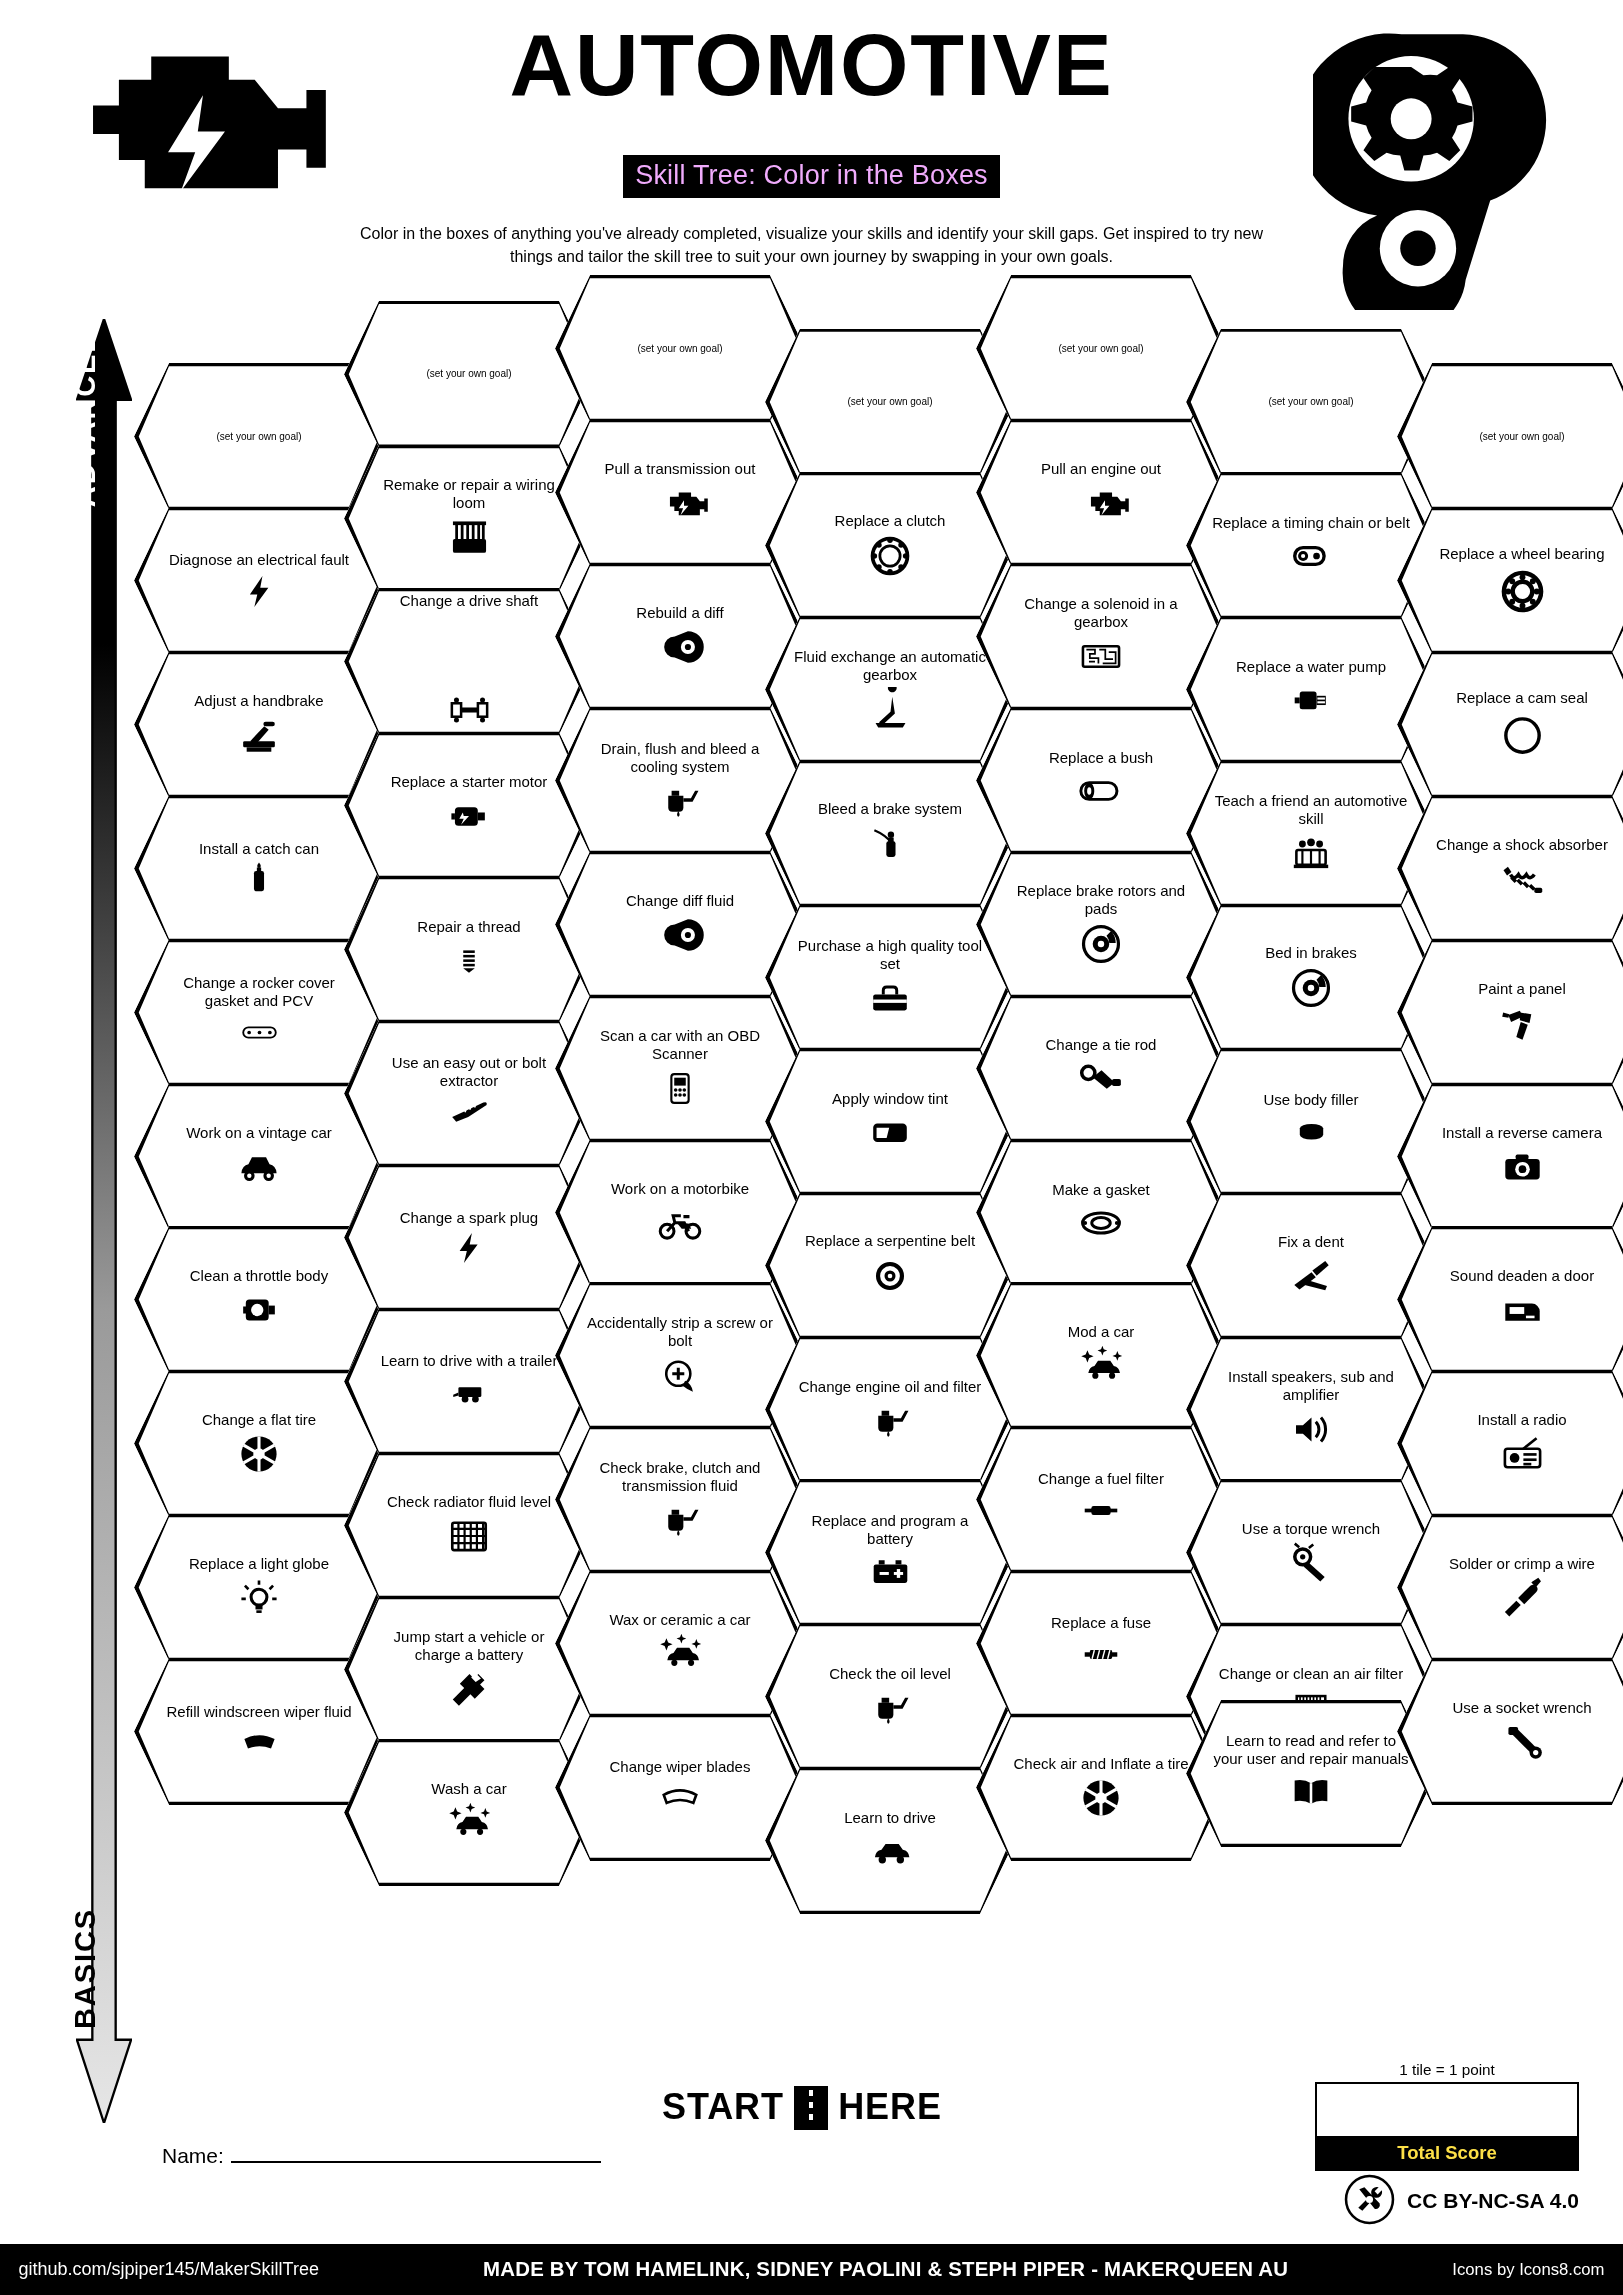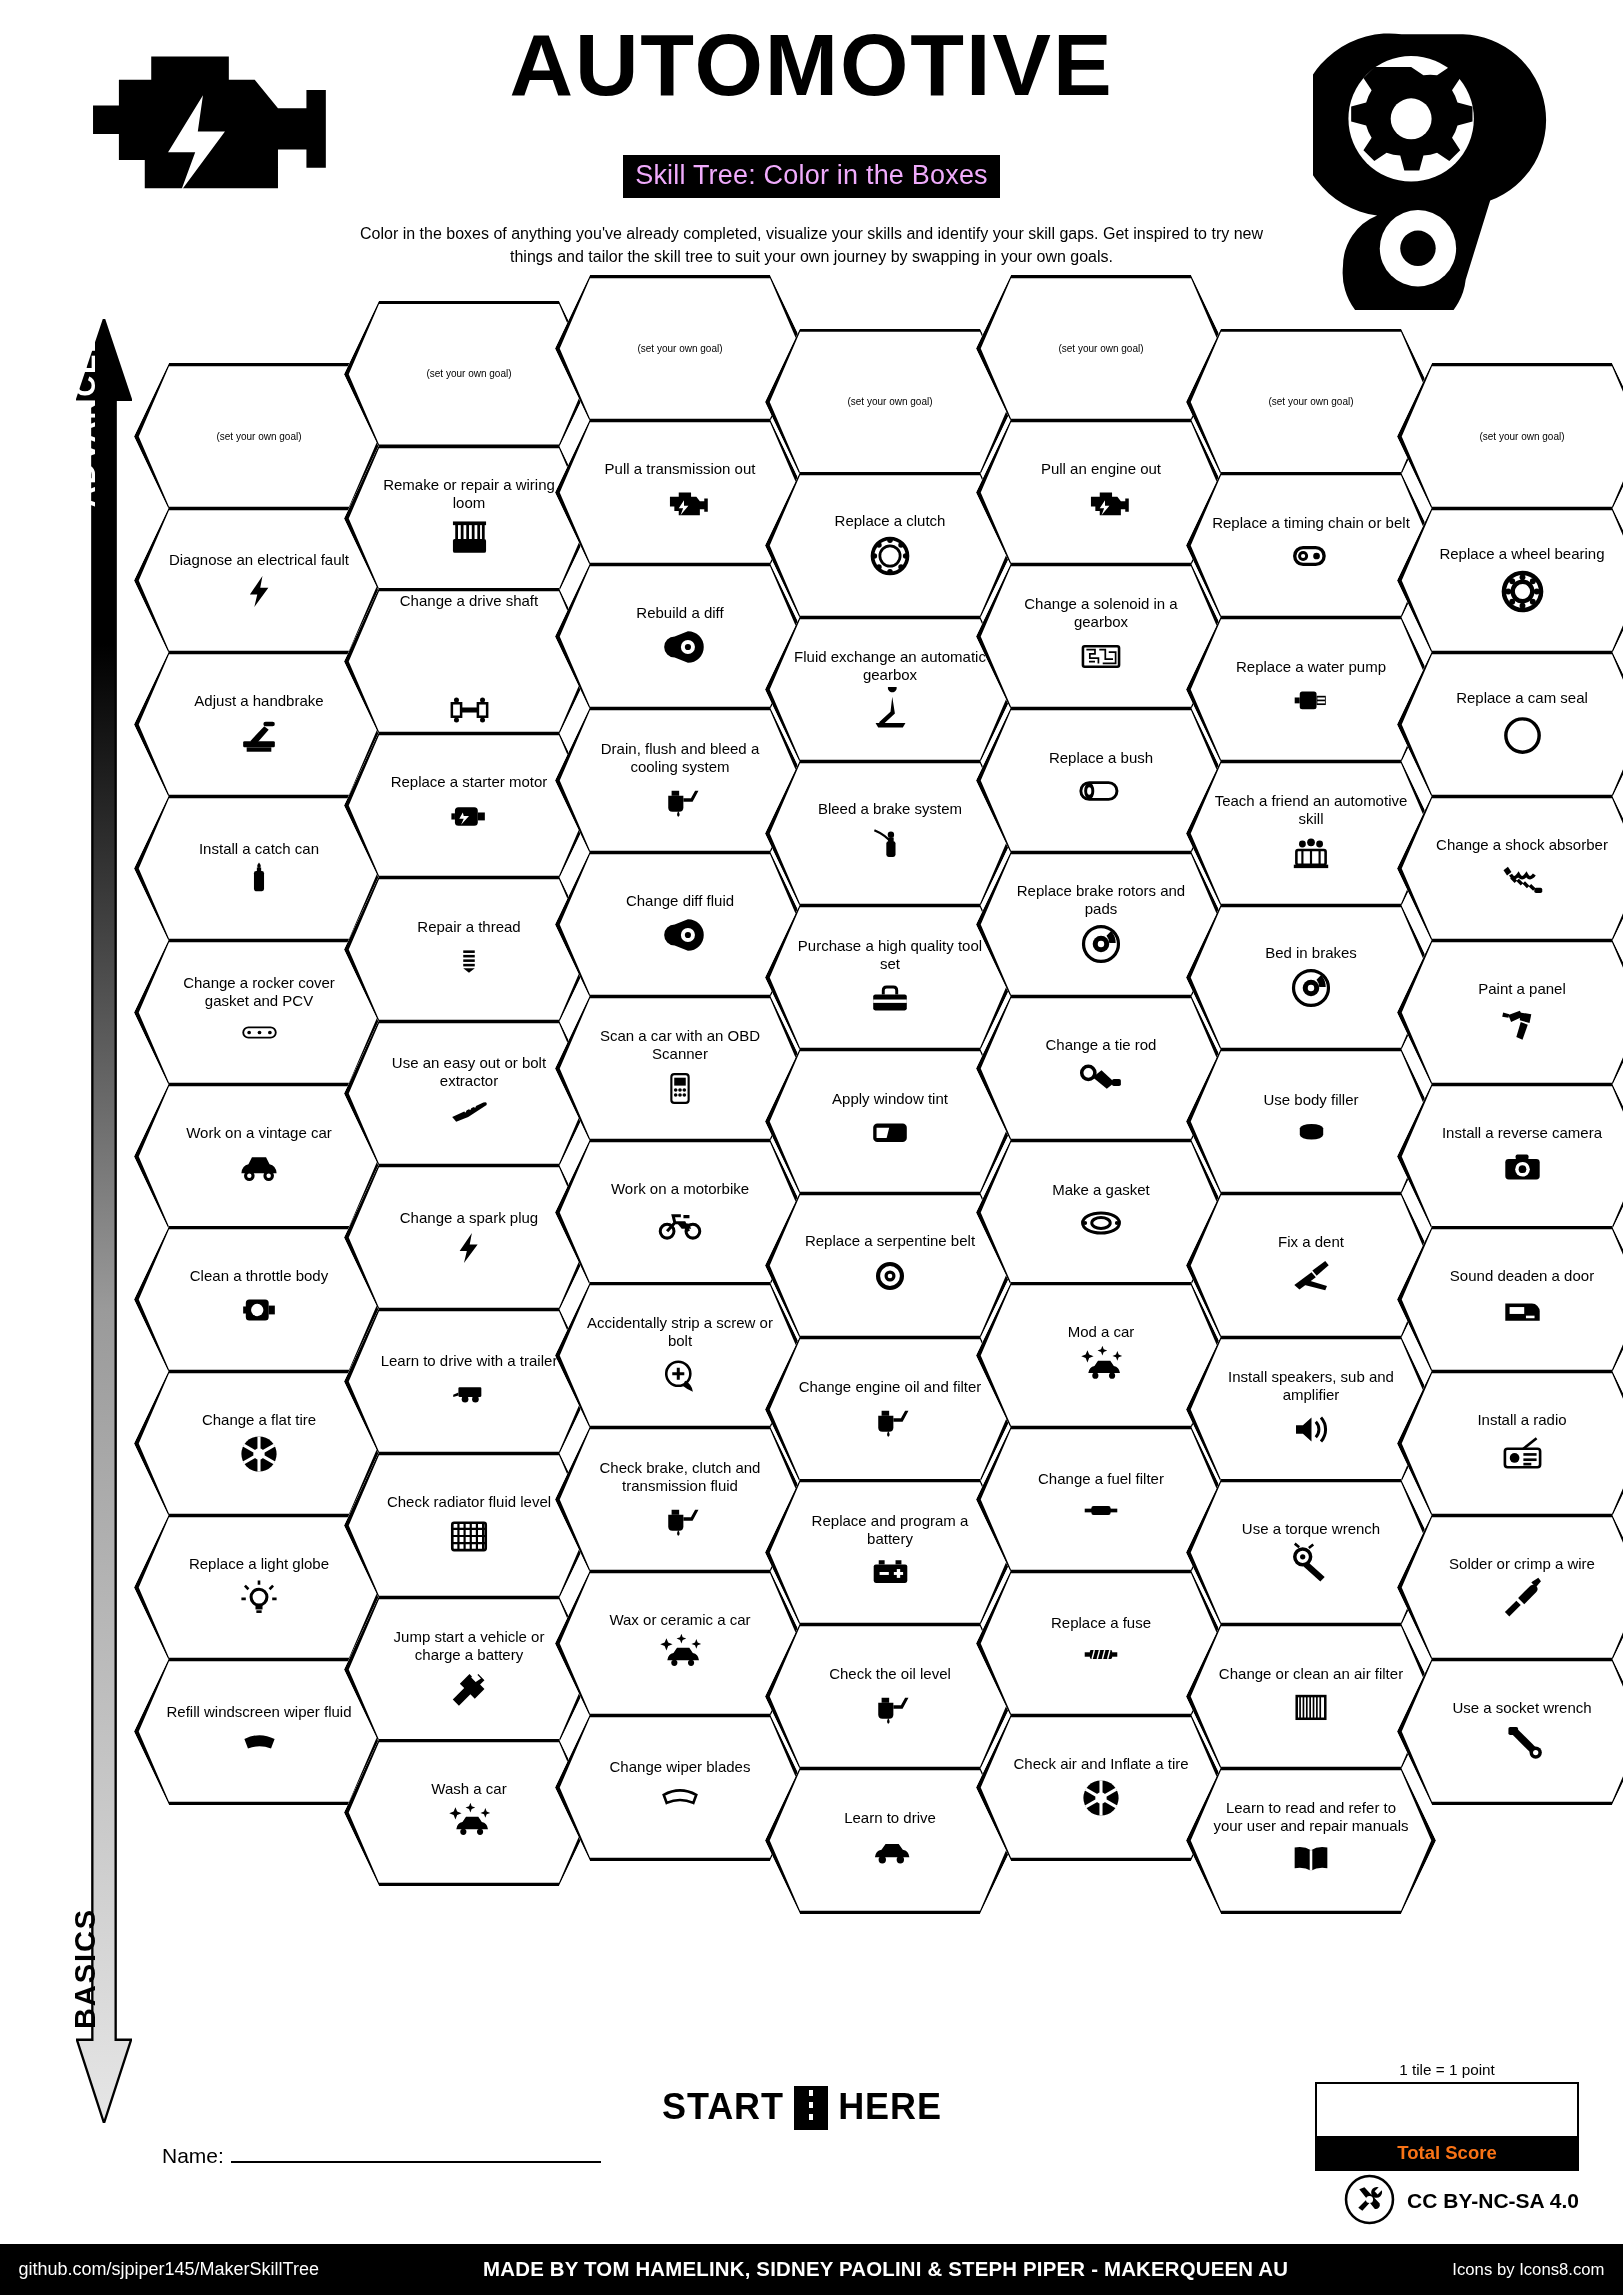--- a/index.html
+++ b/index.html
@@ -200,21 +200,21 @@
     text-align: center;
     margin-bottom: 2.8px;
   }
   #score-rect {
     border: 2.8px solid #000;
     height: 56px;
     background: #fff;
   }
   #score-label {
     background: #000;
-    color: #f97316;
+    color: #fde047;
     text-align: center;
     font-size: 18.5px;
     font-weight: bold;
     padding: 4.6px 0 6.5px 0;
   }
   #cc-line {
     position: absolute;
     right: 44px;
     top: 2174px;
     display: flex;
@@ -986,21 +986,21 @@
             <line x1="32" y1="24" x2="32" y2="78"></line>
             <line x1="40" y1="24" x2="40" y2="78"></line>
             <line x1="48" y1="24" x2="48" y2="78"></line>
             <line x1="56" y1="24" x2="56" y2="78"></line>
             <line x1="64" y1="24" x2="64" y2="78"></line>
             <line x1="72" y1="24" x2="72" y2="78"></line>
           </g>
         </svg>
       </div>
     </div>
-    <div class="hex" style="left: 1052px; top: 1457px;">
+    <div class="hex" style="left: 1052px; top: 1390px;">
       <div class="label">Learn to read and refer to your user and repair manuals</div>
       <div class="ic">
         <svg viewBox="0 0 100 100" width="60" height="43" fill="#000">
           <path d="M50 26 q-16 -10 -38 -6 v48 q22 -4 38 6 z"></path>
           <path d="M50 26 q16 -10 38 -6 v48 q-22 -4 -38 6 z"></path>
           <rect x="47" y="26" width="6" height="48" fill="#fff"></rect>
         </svg>
       </div>
     </div>
     <div class="hex" style="left: 1263px; top: 53px;">

